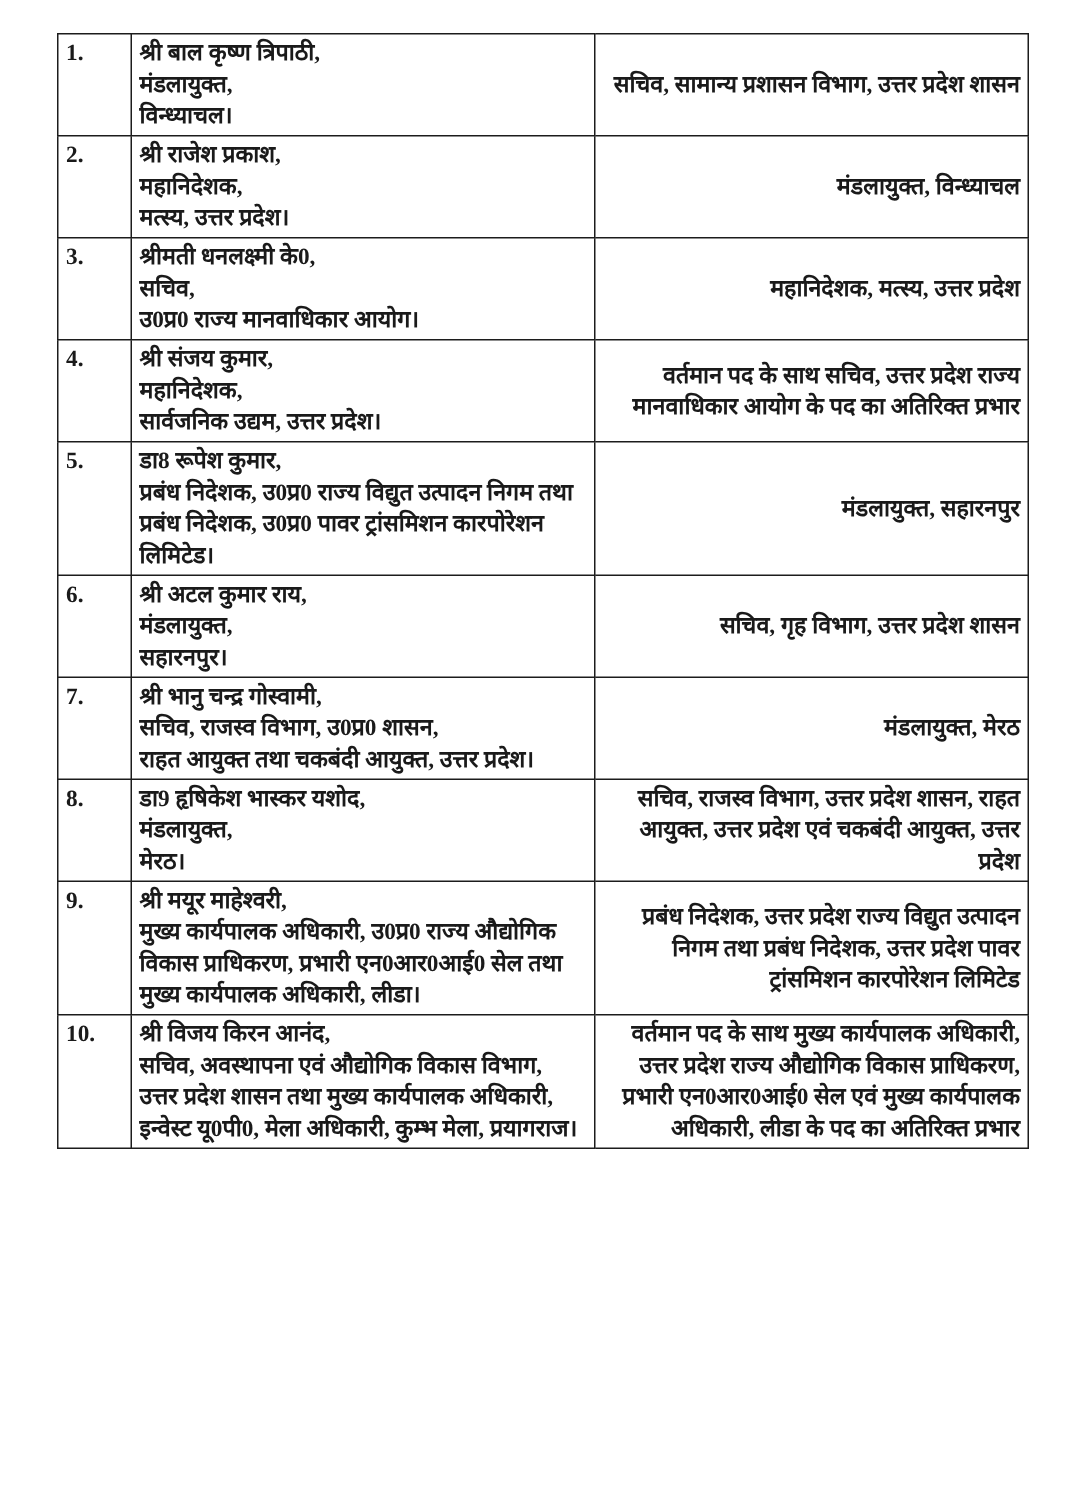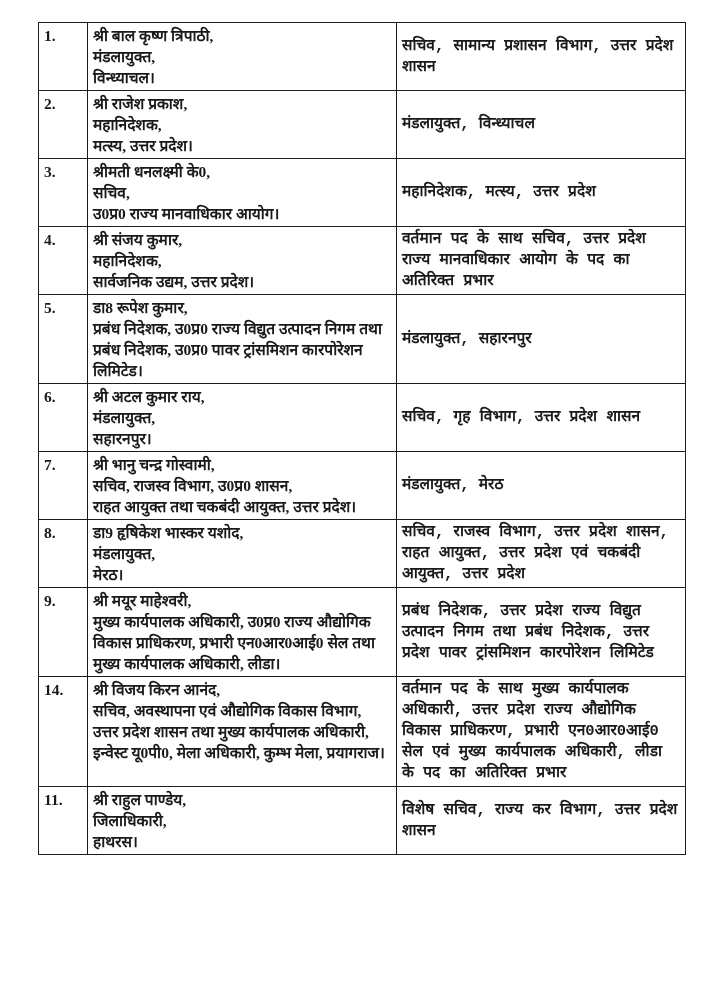--- a/index.html
+++ b/index.html
@@ -41,24 +41,23 @@
     font-size: 15px;
   }
   td.from {
     width: 298px;
     vertical-align: top;
     padding-left: 7px;
   }
   td.to {
     width: 278px;
     vertical-align: middle;
-    text-align: left;
+    text-align: right;
     padding-left: 9px;
     padding-right: 9px;
-    font-family: Liberation Mono, monospace;
   }
   td.from .line {
     white-space: nowrap;
   }
 </style>
 </head>
 <body>
 
 <div class="page">
   <table class="transfer-table">
@@ -140,33 +139,24 @@
           <td class="sn">9.</td>
           <td class="from">
             <div class="line">श्री मयूर माहेश्वरी,</div>
             <div class="line">मुख्य कार्यपालक अधिकारी, उ0प्र0 राज्य औद्योगिक</div>
             <div class="line">विकास प्राधिकरण, प्रभारी एन0आर0आई0 सेल तथा</div>
             <div class="line">मुख्य कार्यपालक अधिकारी, लीडा।</div>
           </td>
           <td class="to">प्रबंध निदेशक, उत्तर प्रदेश राज्य विद्युत उत्पादन निगम तथा प्रबंध निदेशक, उत्तर प्रदेश पावर ट्रांसमिशन कारपोरेशन लिमिटेड</td>
         </tr>
         <tr>
-          <td class="sn">14.</td>
+          <td class="sn">10.</td>
           <td class="from">
             <div class="line">श्री विजय किरन आनंद,</div>
             <div class="line">सचिव, अवस्थापना एवं औद्योगिक विकास विभाग,</div>
             <div class="line">उत्तर प्रदेश शासन तथा मुख्य कार्यपालक अधिकारी,</div>
             <div class="line">इन्वेस्ट यू0पी0, मेला अधिकारी, कुम्भ मेला, प्रयागराज।</div>
           </td>
           <td class="to">वर्तमान पद के साथ मुख्य कार्यपालक अधिकारी, उत्तर प्रदेश राज्य औद्योगिक विकास प्राधिकरण, प्रभारी एन0आर0आई0 सेल एवं मुख्य कार्यपालक अधिकारी, लीडा के पद का अतिरिक्त प्रभार</td>
         </tr>
-        <tr>
-          <td class="sn">11.</td>
-          <td class="from">
-            <div class="line">श्री राहुल पाण्डेय,</div>
-            <div class="line">जिलाधिकारी,</div>
-            <div class="line">हाथरस।</div>
-          </td>
-          <td class="to">विशेष सचिव, राज्य कर विभाग, उत्तर प्रदेश शासन</td>
-        </tr>
       </tbody>
   </table>
 </div>
 
 </body></html>

